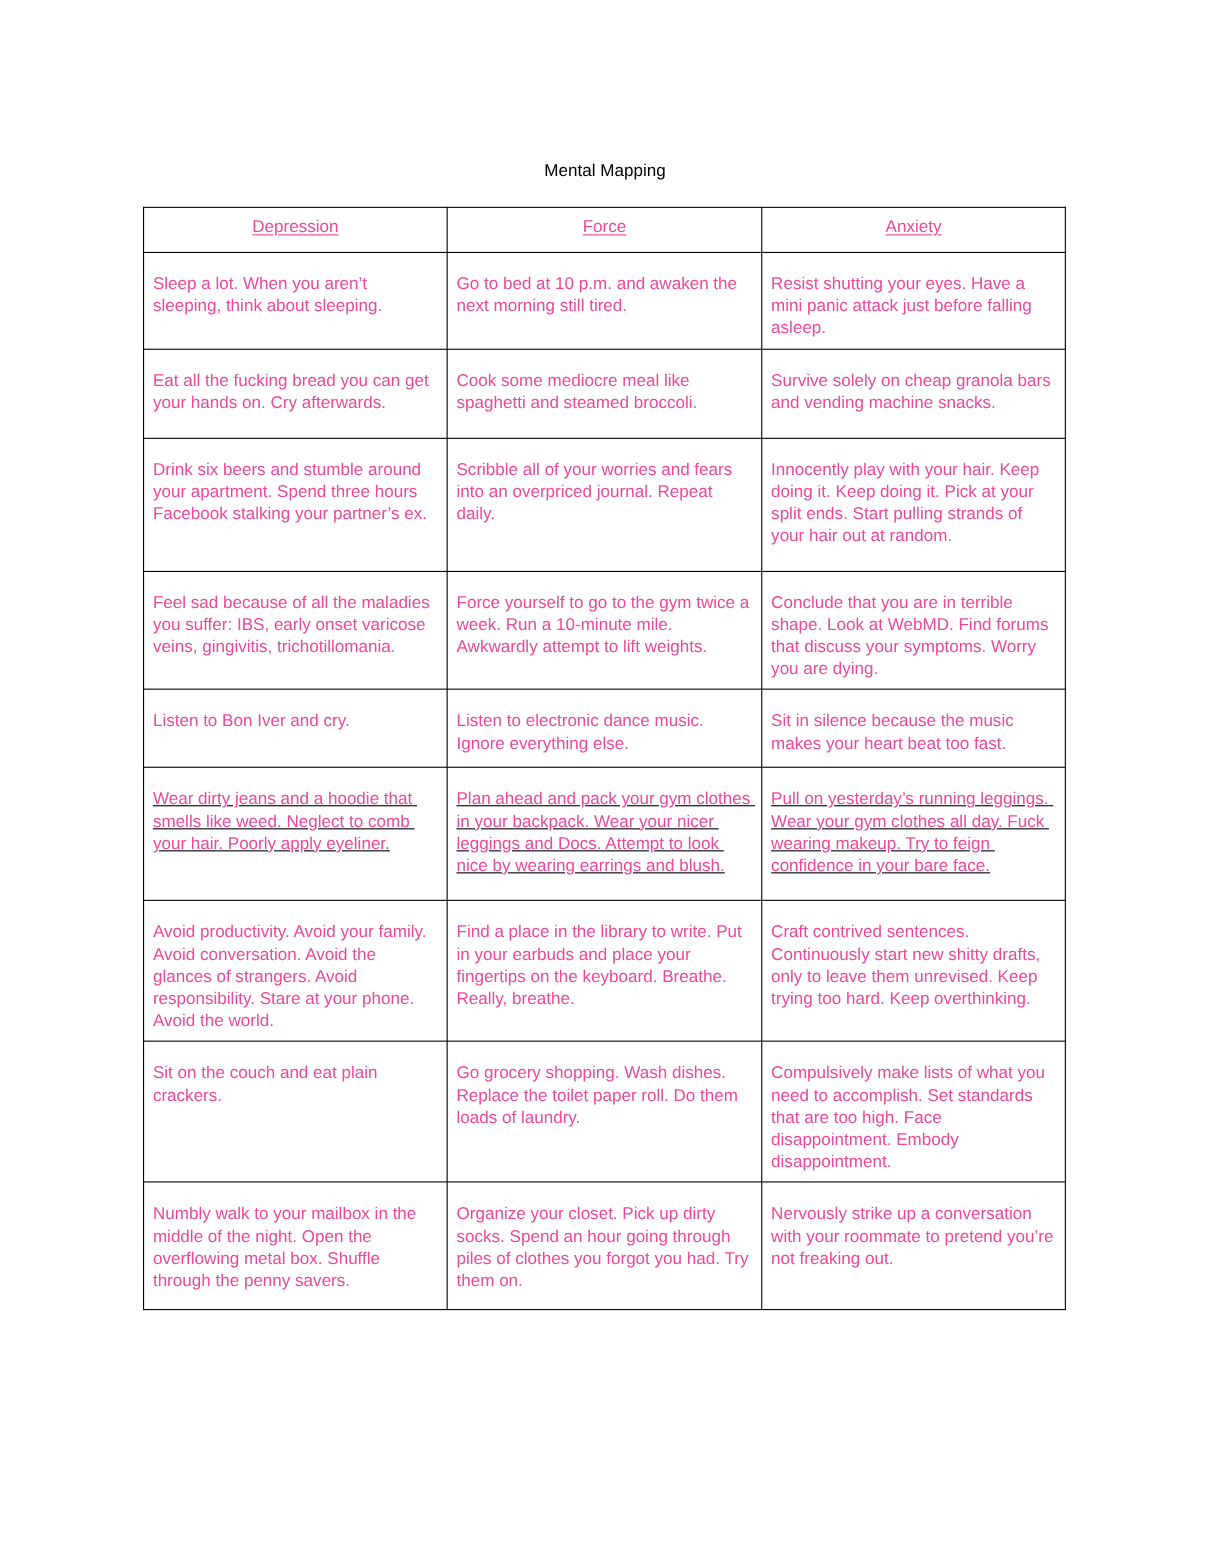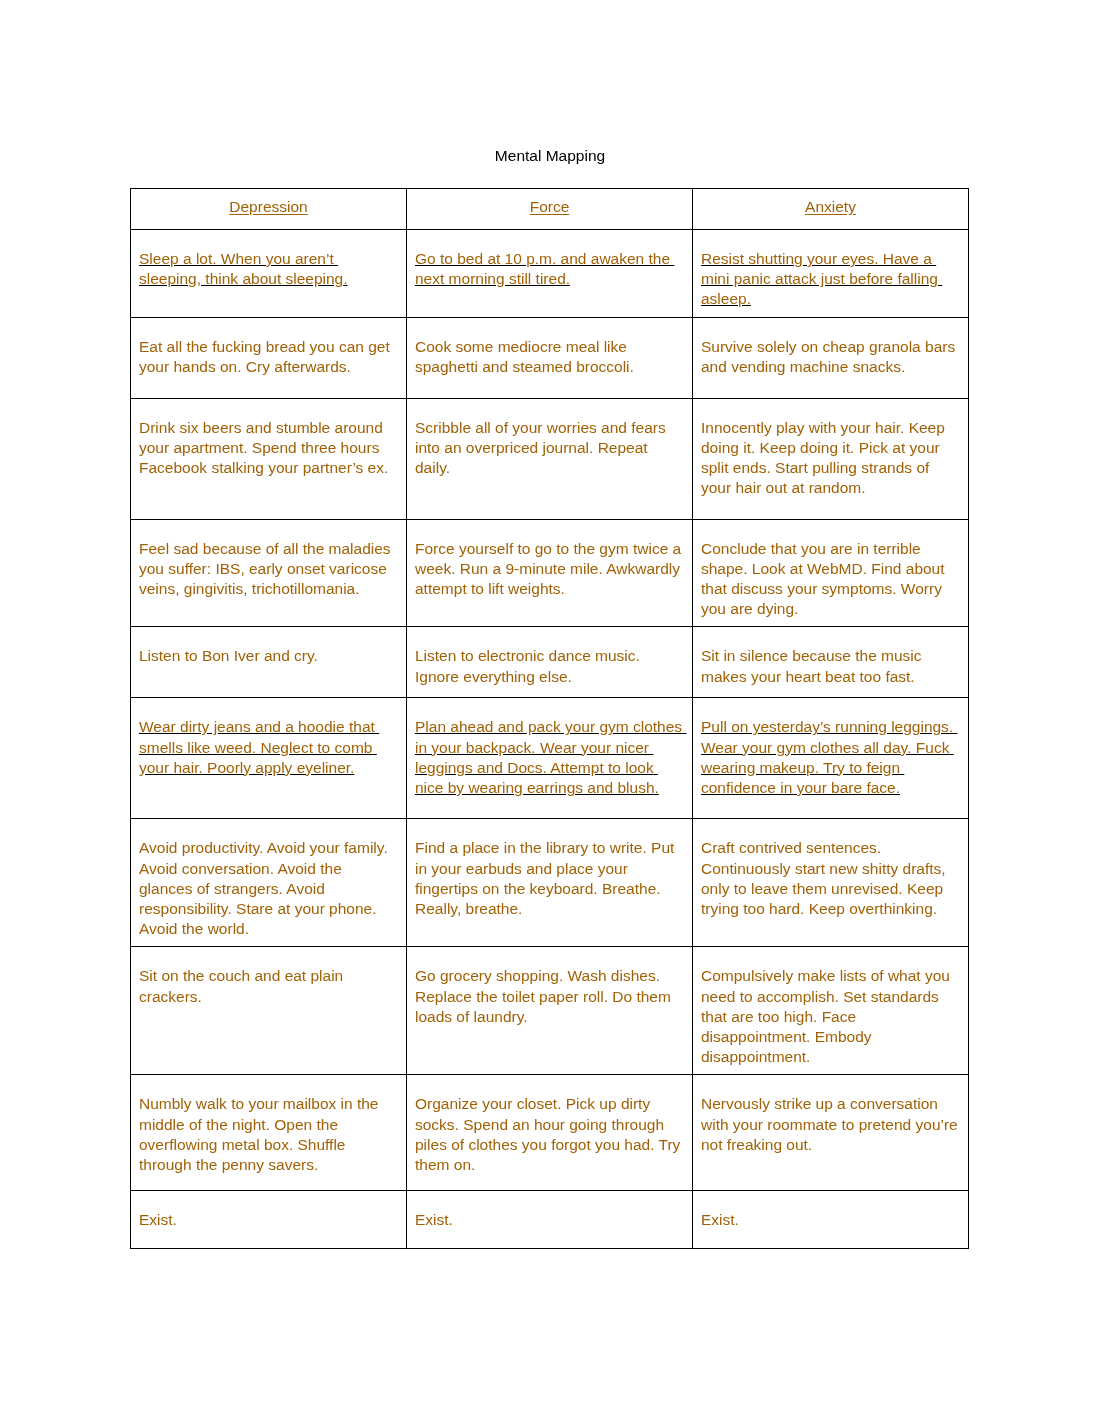--- a/index.html
+++ b/index.html
@@ -46,35 +46,35 @@
   table.mapping-table col.c2 { width: 286px; }
   table.mapping-table col.c3 { width: 276px; }
 
   table.mapping-table th,
   table.mapping-table td {
     border: 1.6px solid #000000;
     vertical-align: top;
     font-size: 15.5px;
     line-height: 20.2px;
     font-weight: normal;
-    color: #a16207;
+    color: #ec4899;
     padding: 19px 8px 7px 8px;
   }
   table.mapping-table th {
     text-align: center;
     padding-top: 8px;
     padding-bottom: 9px;
   }
   table.mapping-table th .hdr-label {
     text-decoration: underline;
     text-underline-offset: 2px;
   }
   
   tr.r-head { height: 41px; }
-  tr.r0  { height: 79px; text-decoration: underline; }
+  tr.r0  { height: 79px; }
   tr.r1  { height: 81px; }
   tr.r2  { height: 121px; }
   tr.r3  { height: 100px; }
   tr.r4  { height: 71px; margin-top: 33px; }
   tr.r5  { height: 121px; text-decoration: underline; }
   tr.r6  { height: 124px; }
   tr.r7  { height: 121px; }
   tr.r8  { height: 116px; }
   tr.r9  { height: 58px; }
 
@@ -141,24 +141,24 @@
           </td>
         <td>
             <span class="cell-text">Innocently play with your hair. Keep doing it. Keep doing it. Pick at your split ends. Start pulling strands of your hair out at random.</span>
           </td>
       </tr>
       <tr class="r3">
         <td>
             <span class="cell-text">Feel sad because of all the maladies you suffer: IBS, early onset varicose veins, gingivitis, trichotillomania.</span>
           </td>
         <td>
-            <span class="cell-text">Force yourself to go to the gym twice a week. Run a 9-minute mile. Awkwardly attempt to lift weights.</span>
-          </td>
-        <td>
-            <span class="cell-text">Conclude that you are in terrible shape. Look at WebMD. Find about that discuss your symptoms. Worry you are dying.</span>
+            <span class="cell-text">Force yourself to go to the gym twice a week. Run a 10-minute mile. Awkwardly attempt to lift weights.</span>
+          </td>
+        <td>
+            <span class="cell-text">Conclude that you are in terrible shape. Look at WebMD. Find forums that discuss your symptoms. Worry you are dying.</span>
           </td>
       </tr>
       <tr class="r4">
         <td>
             <span class="cell-text">Listen to Bon Iver and cry.</span>
           </td>
         <td>
             <span class="cell-text">Listen to electronic dance music. Ignore everything else.</span>
           </td>
         <td>
@@ -200,29 +200,18 @@
       </tr>
       <tr class="r8">
         <td>
             <span class="cell-text">Numbly walk to your mailbox in the middle of the night. Open the overflowing metal box. Shuffle through the penny savers.</span>
           </td>
         <td>
             <span class="cell-text">Organize your closet. Pick up dirty socks. Spend an hour going through piles of clothes you forgot you had. Try them on.</span>
           </td>
         <td>
             <span class="cell-text">Nervously strike up a conversation with your roommate to pretend you’re not freaking out.</span>
-          </td>
-      </tr>
-      <tr class="r9">
-        <td>
-            <span class="cell-text">Exist.</span>
-          </td>
-        <td>
-            <span class="cell-text">Exist.</span>
-          </td>
-        <td>
-            <span class="cell-text">Exist.</span>
           </td>
       </tr>
     </tbody>
   </table>
 
 </div>
 
 </body></html>

